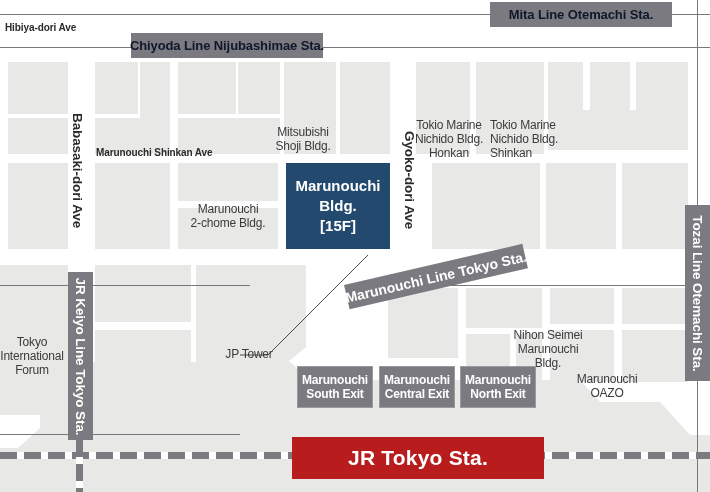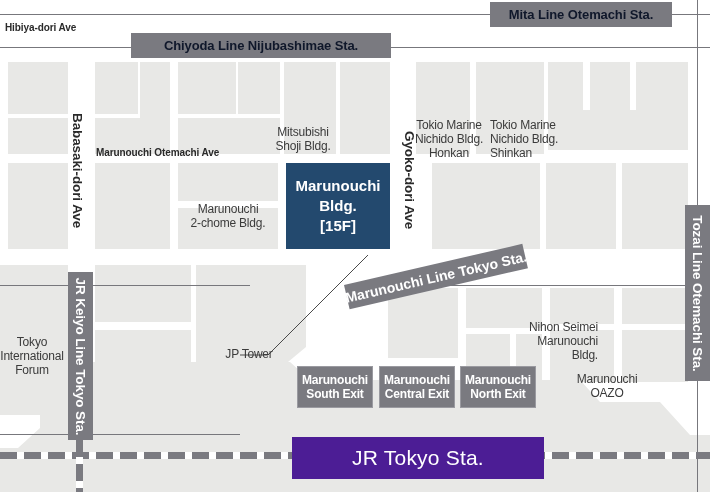--- a/index.html
+++ b/index.html
@@ -131,23 +131,23 @@
     text-align: center;
     display: flex;
     align-items: center;
     justify-content: center;
     white-space: pre-line;
     border: 1px solid #9a9aa0;
     letter-spacing: -0.2px;
   }
   .jr-big {
     position: absolute;
-    background: #4c1d95;
-    color: #ffffff;
-    font-weight: normal;
+    background: #b91c1c;
+    color: #ffffff;
+    font-weight: bold;
     font-size: 21px;
     display: flex;
     align-items: center;
     justify-content: center;
     white-space: nowrap;
     letter-spacing: 0.2px;
     text-align: right;
   }
   
   .target {
@@ -246,38 +246,38 @@
 Honkan</div>
   <div class="lbl" style="left:490px; top:86px;  width:80px; text-align:left;">Tokio Marine
 Nichido Bldg.
 Shinkan</div>
   <div class="lbl" style="left:176px; top:170px; width:104px;">Marunouchi
 2-chome Bldg.</div>
   <div class="lbl" style="left:-4px;  top:303px; width:72px;">Tokyo
 International
 Forum</div>
   <div class="lbl" style="left:196px; top:315px; width:88px;padding-left:18px;">JP Tower</div>
-  <div class="lbl" style="left:498px; top:288px; width:100px; text-align:right;">Nihon Seimei
+  <div class="lbl" style="left:498px; top:296px; width:100px; ">Nihon Seimei
 Marunouchi
 Bldg.</div>
   <div class="lbl" style="left:562px; top:340px; width:90px;">Marunouchi
 OAZO</div>
 
   <div class="ave-h" style="left:5px; top:22px;">Hibiya-dori Ave</div>
-  <div class="ave-h" style="left:96px; top:147px;">Marunouchi Otemachi Ave</div>
+  <div class="ave-h" style="left:96px; top:147px;">Marunouchi Shinkan Ave</div>
   <div class="ave-v" style="left:85px; top:113px;">Babasaki-dori Ave</div>
   <div class="ave-v" style="left:417px; top:131px;">Gyoko-dori Ave</div>
 
   <div class="target" style="left:286px; top:163px; width:104px; height:86px;">Marunouchi
 Bldg.
 [15F]</div>
 
   <div class="badge" style="left:478px; top:2px; width:182px; height:25px;">Mita Line Otemachi Sta.</div>
 
-  <div class="badge" style="left:119px; top:33px; width:260px; height:25px;">Chiyoda Line Nijubashimae Sta.</div>
+  <div class="badge" style="left:119px; top:33px; width:192px; height:25px;">Chiyoda Line Nijubashimae Sta.</div>
 
   <div class="badge-v" style="left:68px; top:272px; width:25px; height:168px;">
     <span>JR Keiyo Line Tokyo Sta.</span>
   </div>
 
   <div class="badge-v" style="left:685px; top:205px; width:25px; height:176px;">
     <span>Tozai Line Otemachi Sta.</span>
   </div>
 
   <div class="badge-diag" style="left:344px; top:285px; width:183px; height:25px; transform: rotate(-13deg);">Marunouchi Line Tokyo Sta.</div>

